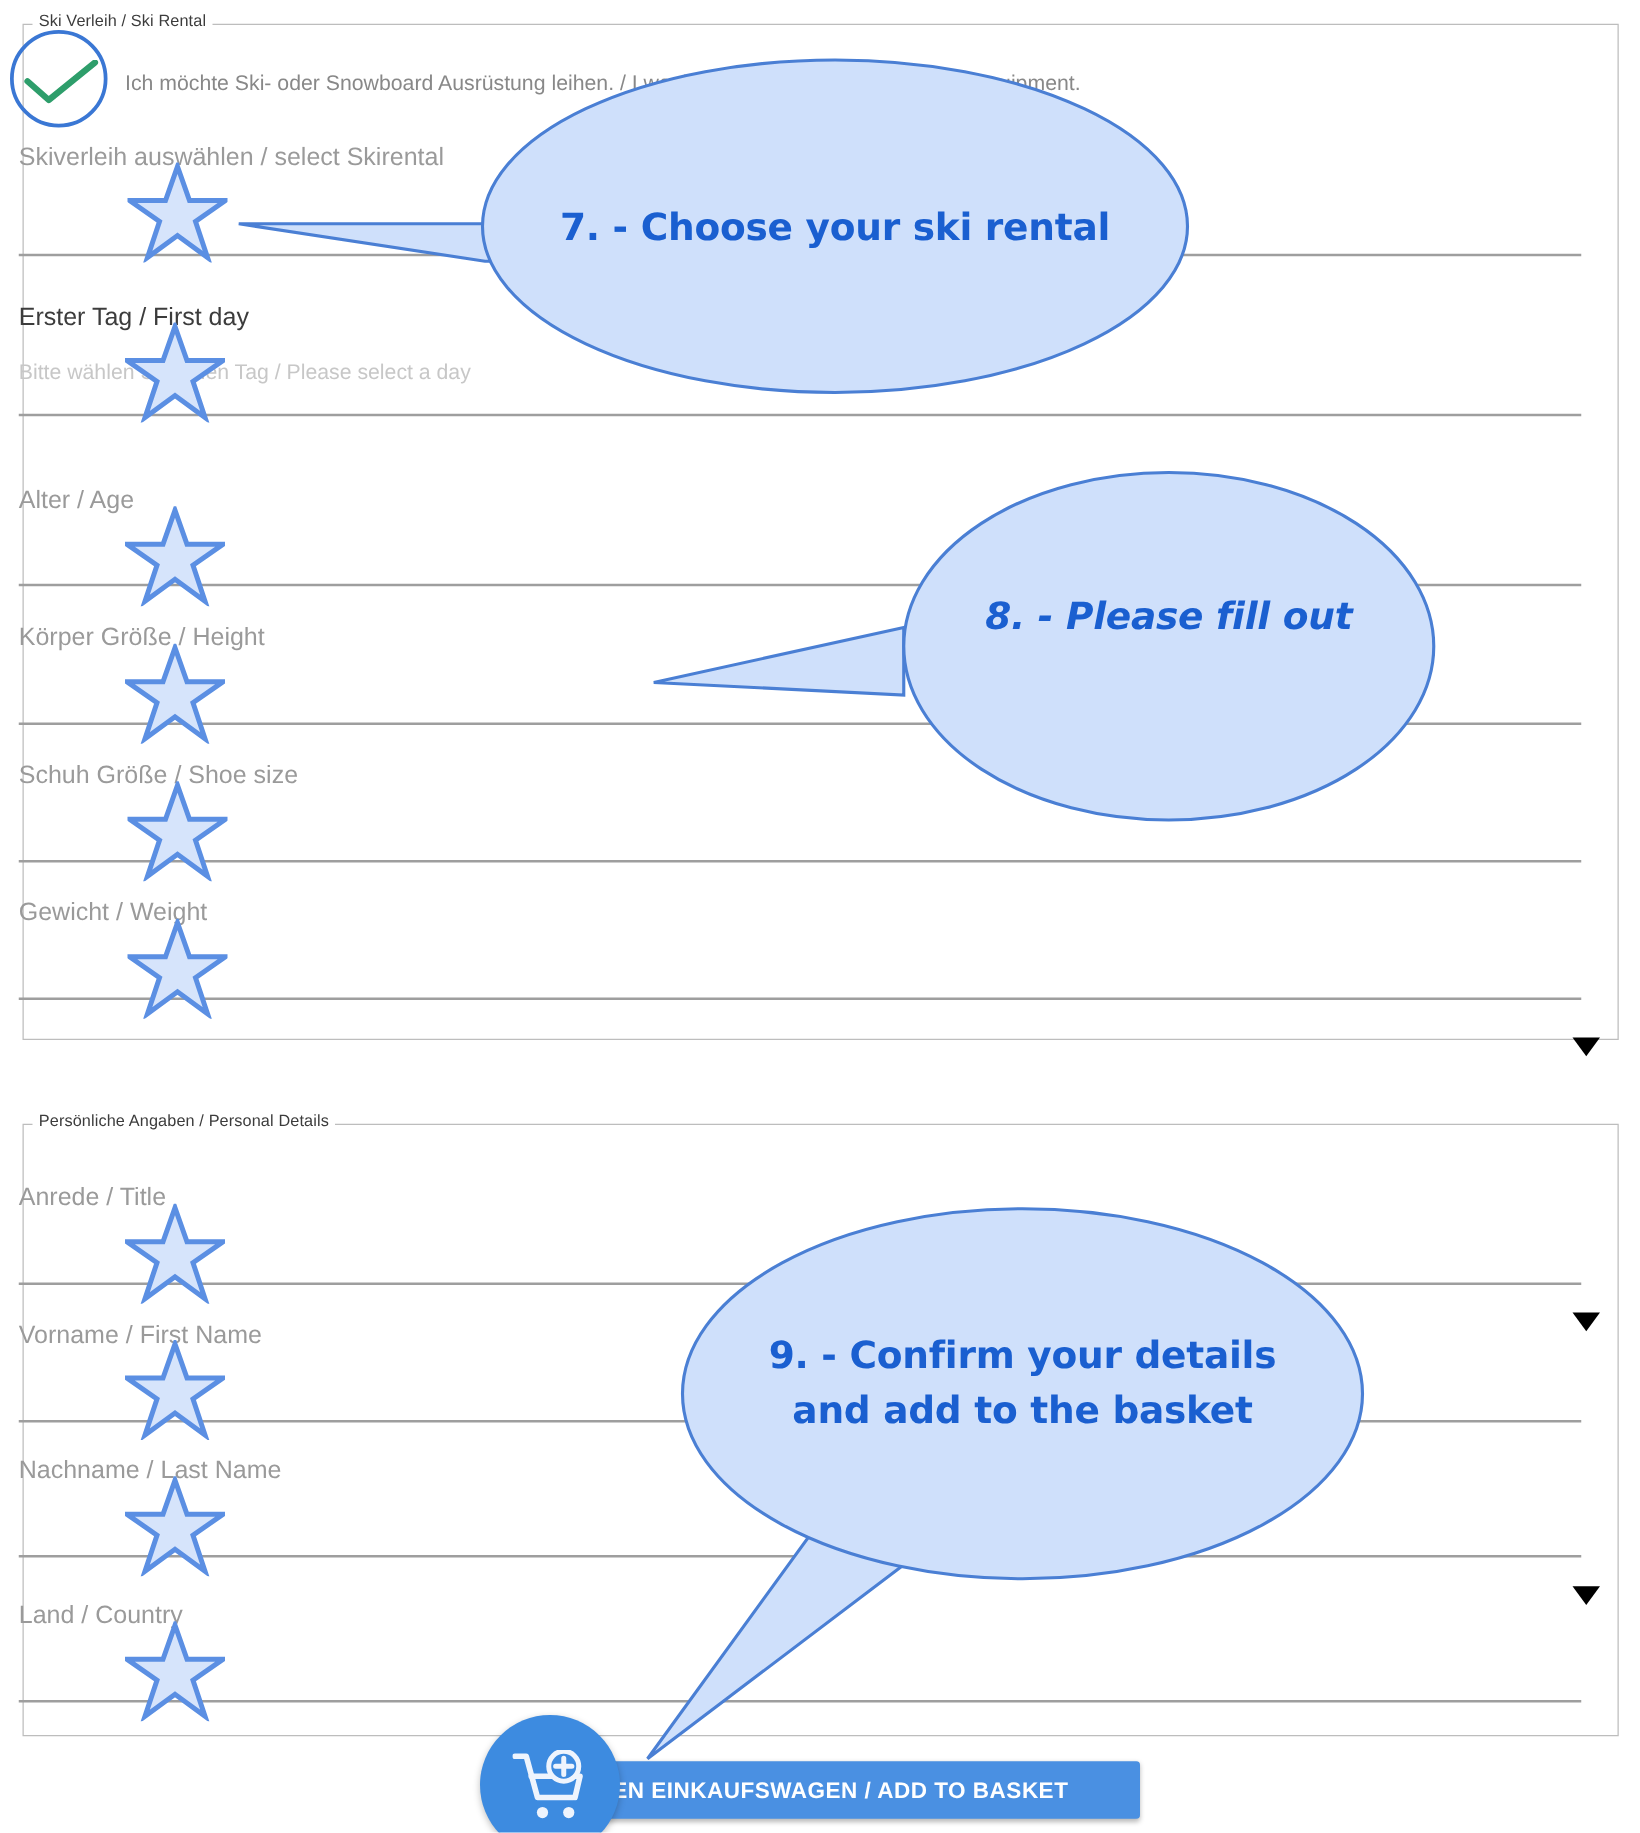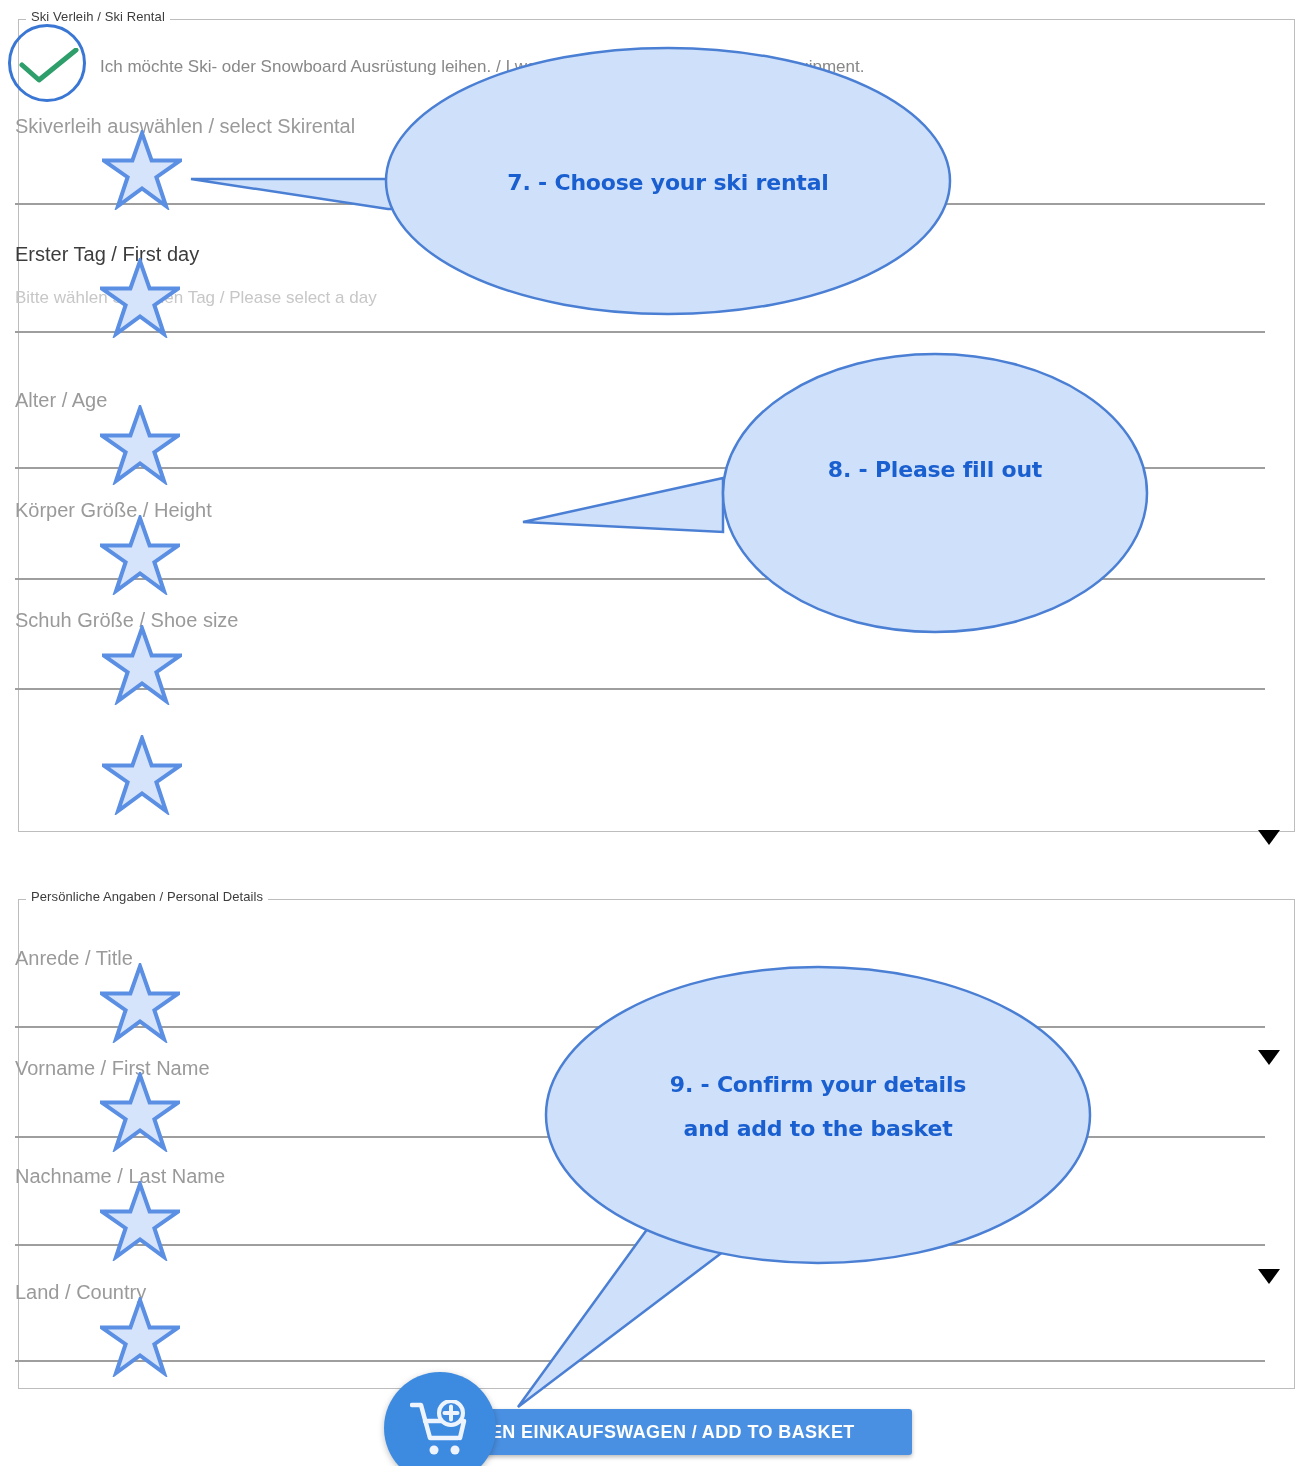--- a/index.html
+++ b/index.html
@@ -125,21 +125,21 @@
     position: absolute;
   }
   .bubble svg { display: block; }
   .bubble .btext {
     position: absolute;
     left: 0;
     right: 0;
     text-align: center;
     color: #1a5fd0;
     font-weight: bold;
-    font-size: 22px;
+    font-size: 30px;
     line-height: 44px;
     letter-spacing: -0.2px;
     font-family: "DejaVu Sans", sans-serif;
   }
 
   
   #basket-btn {
     position: absolute;
     left: 395px;
     top: 1409px;
@@ -213,20 +213,25 @@
     <div class="underline" style="top:79px"></div>
     <div class="caret" style="left:1243px;top:551px"></div>
   </div>
 
   <div class="field" style="top:609px;height:85px">
     <div class="label">Schuh Größe / Shoe size</div>
     <div class="underline" style="top:79px"></div>
     <div class="caret" style="left:1243px;top:660px"></div>
   </div>
 
+  <div class="field" style="top:719px;height:85px">
+    <div class="label">Gewicht / Weight</div>
+    <div class="underline" style="top:79px"></div>
+
+  </div>
 
   <div class="fieldset" id="fs-pers">
     <div class="legend">Persönliche Angaben / Personal Details</div>
   </div>
 
   <div class="field" style="top:947px;height:85px">
     <div class="label">Anrede / Title</div>
     <div class="underline" style="top:79px"></div>
 
   </div>
@@ -278,21 +283,21 @@
     </svg>
 
   <div class="bubble" style="left:178px;top:43px;width:775px;height:275px;">
     <svg width="775" height="275" viewBox="0 0 775 275">
       <path d="M220 136 L13 136 L210 166 L220 166 Z" fill="#cfe0fb" stroke="#4a7fd4" stroke-width="2.5"></path>
       <ellipse cx="490" cy="138" rx="282" ry="133" fill="#cfe0fb" stroke="#4a7fd4" stroke-width="2.5"></ellipse>
     </svg>
     <div class="btext" style="top:118px;left:208px;width:564px;">7. - Choose your ski rental</div>
   </div>
 
-  <div class="bubble" style="left:518px;top:352px;width:632px;height:282px;">
+  <div class="bubble" style="left:518px;top:376px;width:632px;height:282px;font-style:italic;">
     <svg width="632" height="282" viewBox="0 0 632 282">
       <path d="M205 126 L5 170 L205 180 Z" fill="#cfe0fb" stroke="#4a7fd4" stroke-width="2.5"></path>
       <ellipse cx="417" cy="141" rx="212" ry="139" fill="#cfe0fb" stroke="#4a7fd4" stroke-width="2.5"></ellipse>
     </svg>
     <div class="btext" style="top:96px;left:205px;width:424px;">8. - Please fill out</div>
   </div>
 
   <div class="bubble" style="left:500px;top:955px;width:640px;height:460px;">
     <svg width="640" height="460" viewBox="0 0 640 460">
       <path d="M172 240 L18 452 L236 287 Z" fill="#cfe0fb" stroke="#4a7fd4" stroke-width="2.5"></path>

